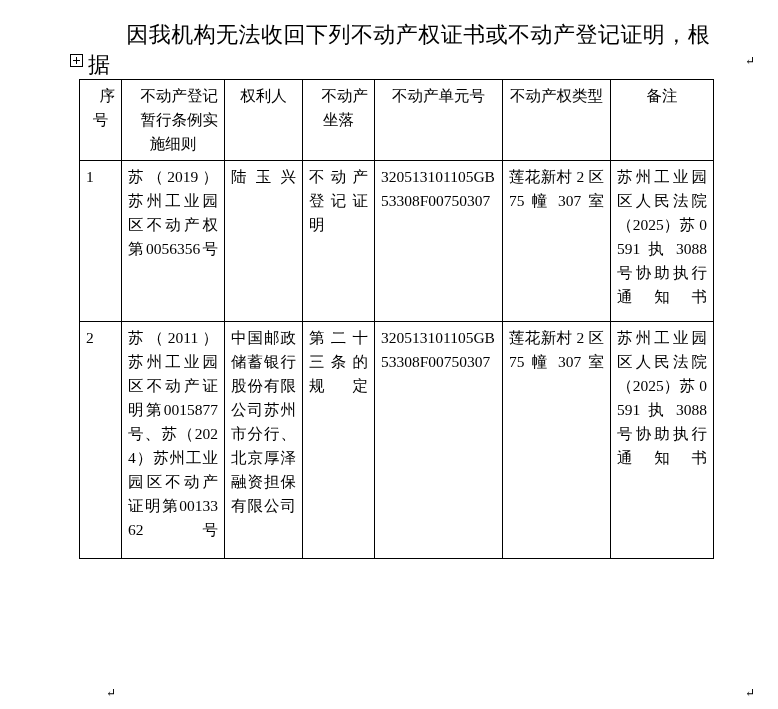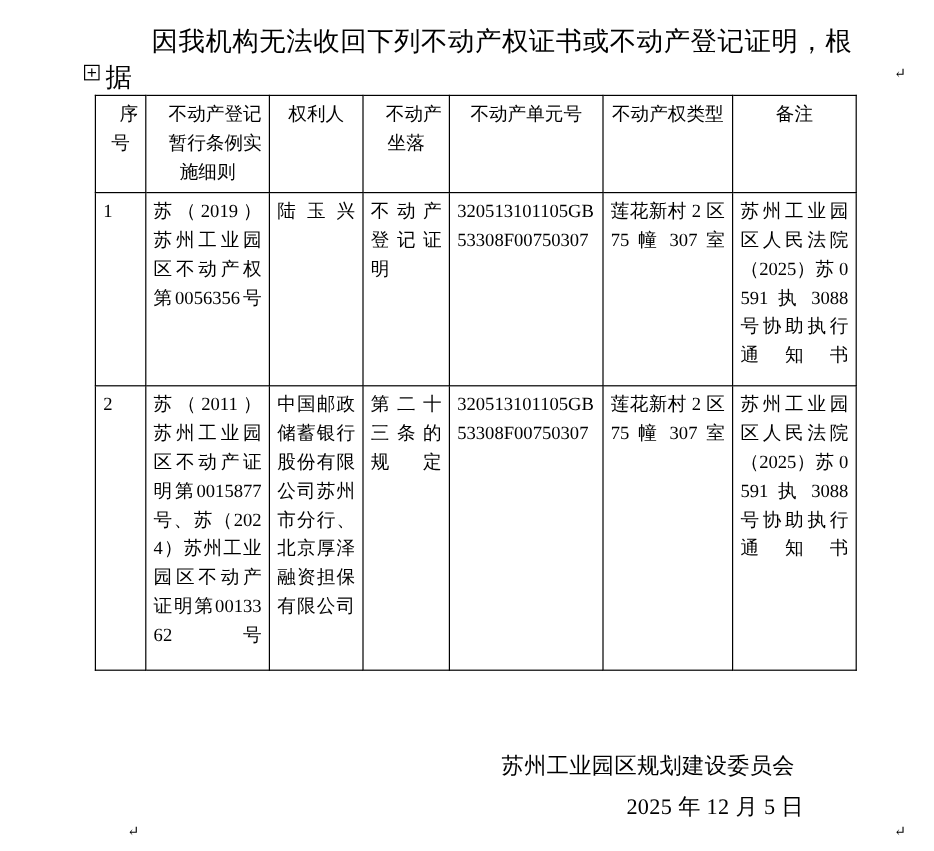--- a/index.html
+++ b/index.html
@@ -178,21 +178,17 @@
         <td>苏（2011）苏州工业园区不动产证明第0015877号、苏（2024）苏州工业园区不动产证明第0013362号</td>
         <td>中国邮政储蓄银行股份有限公司苏州市分行、北京厚泽融资担保有限公司</td>
         <td>第二十三条的规定</td>
         <td class="plain">320513101105GB53308F00750307</td>
         <td class="plain">莲花新村 2 区 75 幢 307 室</td>
         <td>苏州工业园区人民法院（2025）苏 0591 执 3088 号协助执行通知书</td>
       </tr>
     </tbody>
   </table>
 
-  <div class="sign">
-    <span>苏州工业园区规划建设委员会</span>
-    <span class="date">2025 年 12 月 5 日</span>
-  </div>
 
   <div class="pil-left">↵</div>
   <div class="pil-right-2">↵</div>
 
 </div>
 
 </body></html>

